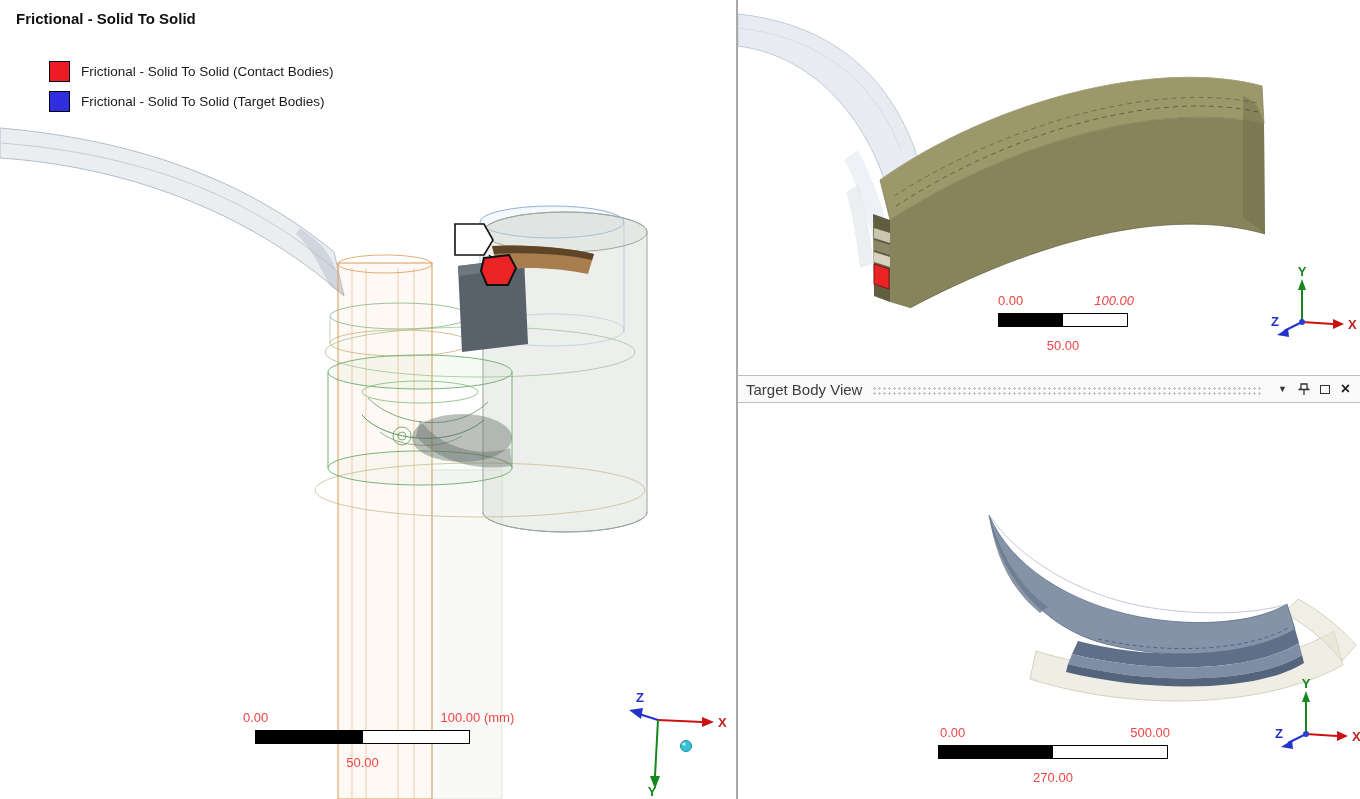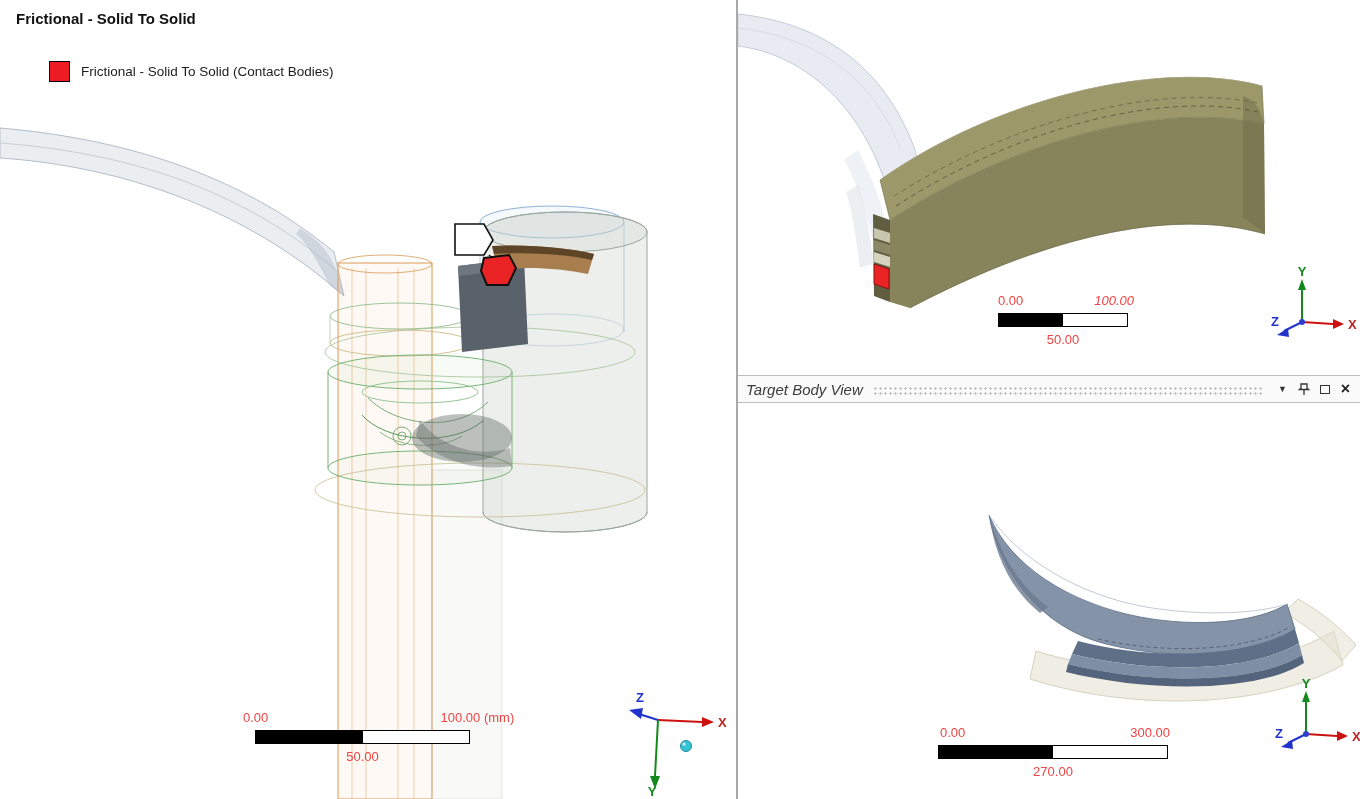--- a/index.html
+++ b/index.html
@@ -20,24 +20,24 @@
   .legend-row{display:flex;align-items:center;height:30px;padding-left:33px;}
   .swatch{width:21px;height:21px;border:1.4px solid #000;margin-right:11px;box-sizing:border-box;}
   .legend-label{font-size:13.5px;color:#1c1c1c;}
 
   
   .scalebar{position:absolute;font-size:13px;color:#ef4444;}
   .sb-bar{position:relative;height:12px;border:1px solid #000;background:#fff;display:flex;}
   .sb-black{background:#000;width:50%;height:100%;}
   .sb-start{position:absolute;top:-20px;white-space:nowrap;}
   .sb-end{position:absolute;top:-20px;left:100%;white-space:nowrap;}
-  .sb-mid{position:absolute;top:19px;left:50%;transform:translateX(-50%);white-space:nowrap;}
-
-  
-  .tb-title{font-size:15px;color:#3c3c3c;white-space:nowrap;font-style:italic;}
+  .sb-mid{position:absolute;top:25px;left:50%;transform:translateX(-50%);white-space:nowrap;}
+
+  
+  .tb-title{font-size:15px;color:#3c3c3c;white-space:nowrap;}
   .dots{flex:1;height:9px;margin:2px 10px 0 10px;align-self:center;
     background-image:radial-gradient(circle,#c3c3c3 1px,transparent 1.3px);
     background-size:5px 5px;}
   .tb-btn{width:21px;height:22px;display:flex;align-items:center;justify-content:center;color:#333;}
   .caret{font-size:9px;color:#333;}
   .maxbox{width:10px;height:9px;border:1.5px solid #333;box-sizing:border-box;}
   .closex{font-size:16px;font-weight:bold;line-height:1;color:#222;}
 
   .model-svg{position:absolute;left:0;top:0;}
   svg text.axlbl{font-family:"Liberation Sans",sans-serif;font-size:13px;font-weight:bold;}
@@ -123,20 +123,24 @@
         <polygon points="484,258 509,255 516,268 508,285 487,285 481,271" fill="#ea2424" stroke="#111" stroke-width="2"></polygon>
       </g>
     </svg>
 
     <div class="mv-title">Frictional - Solid To Solid</div>
 
     <div class="legend">
       <div class="legend-row">
         <span class="swatch" style="background: rgb(237, 28, 36);"></span>
         <span class="legend-label">Frictional - Solid To Solid (Contact Bodies)</span>
+      </div>
+      <div class="legend-row">
+        <span class="swatch" style="background: rgb(47, 47, 224);"></span>
+        <span class="legend-label">Frictional - Solid To Solid (Target Bodies)</span>
       </div>
     </div>
 
     <div class="scalebar" style="left:255px;top:730px;width:215px;">
       <span class="sb-start" style="left:-12px;">0.00</span>
       <span class="sb-end" style="transform:translateX(-40%);text-align:center;">100.00 (mm)</span>
       <div class="sb-bar">
           <div class="sb-black"></div>
         </div>
       <span class="sb-mid">50.00</span>
@@ -242,21 +246,21 @@
         <path d="M251,112 C262,150 280,182 310,204 L302,210 C272,186 257,152 251,112 Z" fill="#6b7a90" opacity="0.8"></path>
         <path d="M340,238 C420,259 512,253 557,226 L561,240 C516,268 420,272 334,251 Z" fill="#5f6f87"></path>
         <path d="M334,251 C420,272 516,268 561,240 L564,252 C520,280 418,283 330,261 Z" fill="#7e8ea4"></path>
         <path d="M330,261 C418,283 520,280 564,252 L566,260 C522,288 418,291 328,269 Z" fill="#54647c"></path>
         <path d="M360,236 C430,252 510,248 552,224" fill="none" stroke="#3f4f67" stroke-dasharray="4,3" opacity="0.7"></path>
       </g>
     </svg>
 
     <div class="scalebar" style="left:200px;top:342px;width:230px;">
       <span class="sb-start" style="left:2px;">0.00</span>
-      <span class="sb-end" style="transform:translateX(-95%);">300.00</span>
+      <span class="sb-end" style="transform:translateX(-95%);">500.00</span>
       <div class="sb-bar">
           <div class="sb-black"></div>
         </div>
       <span class="sb-mid">270.00</span>
     </div>
 
     <svg style="position:absolute;left:535px;top:275px;" width="92" height="92" viewBox="0 0 92 92">
       <g>
         <line x1="33" y1="56" x2="33" y2="24" stroke="#13881c" stroke-width="2"></line>
         <polygon points="29,24 37,24 33,13" fill="#13881c"></polygon>

